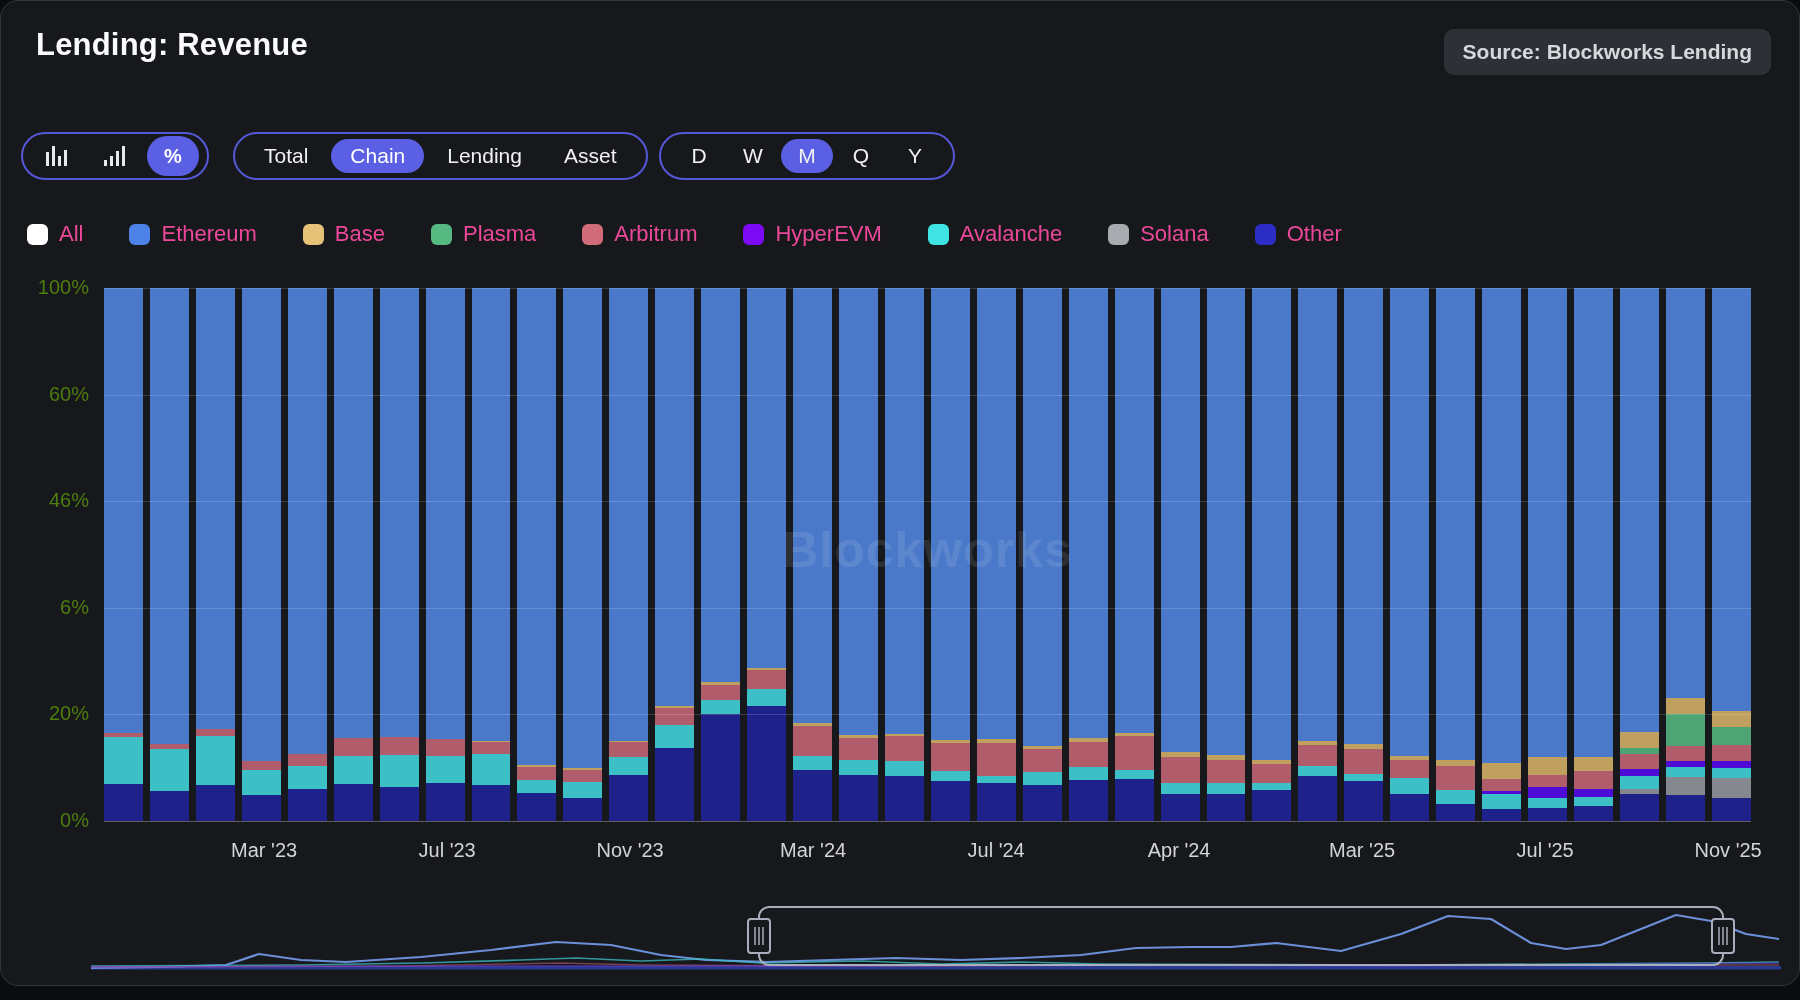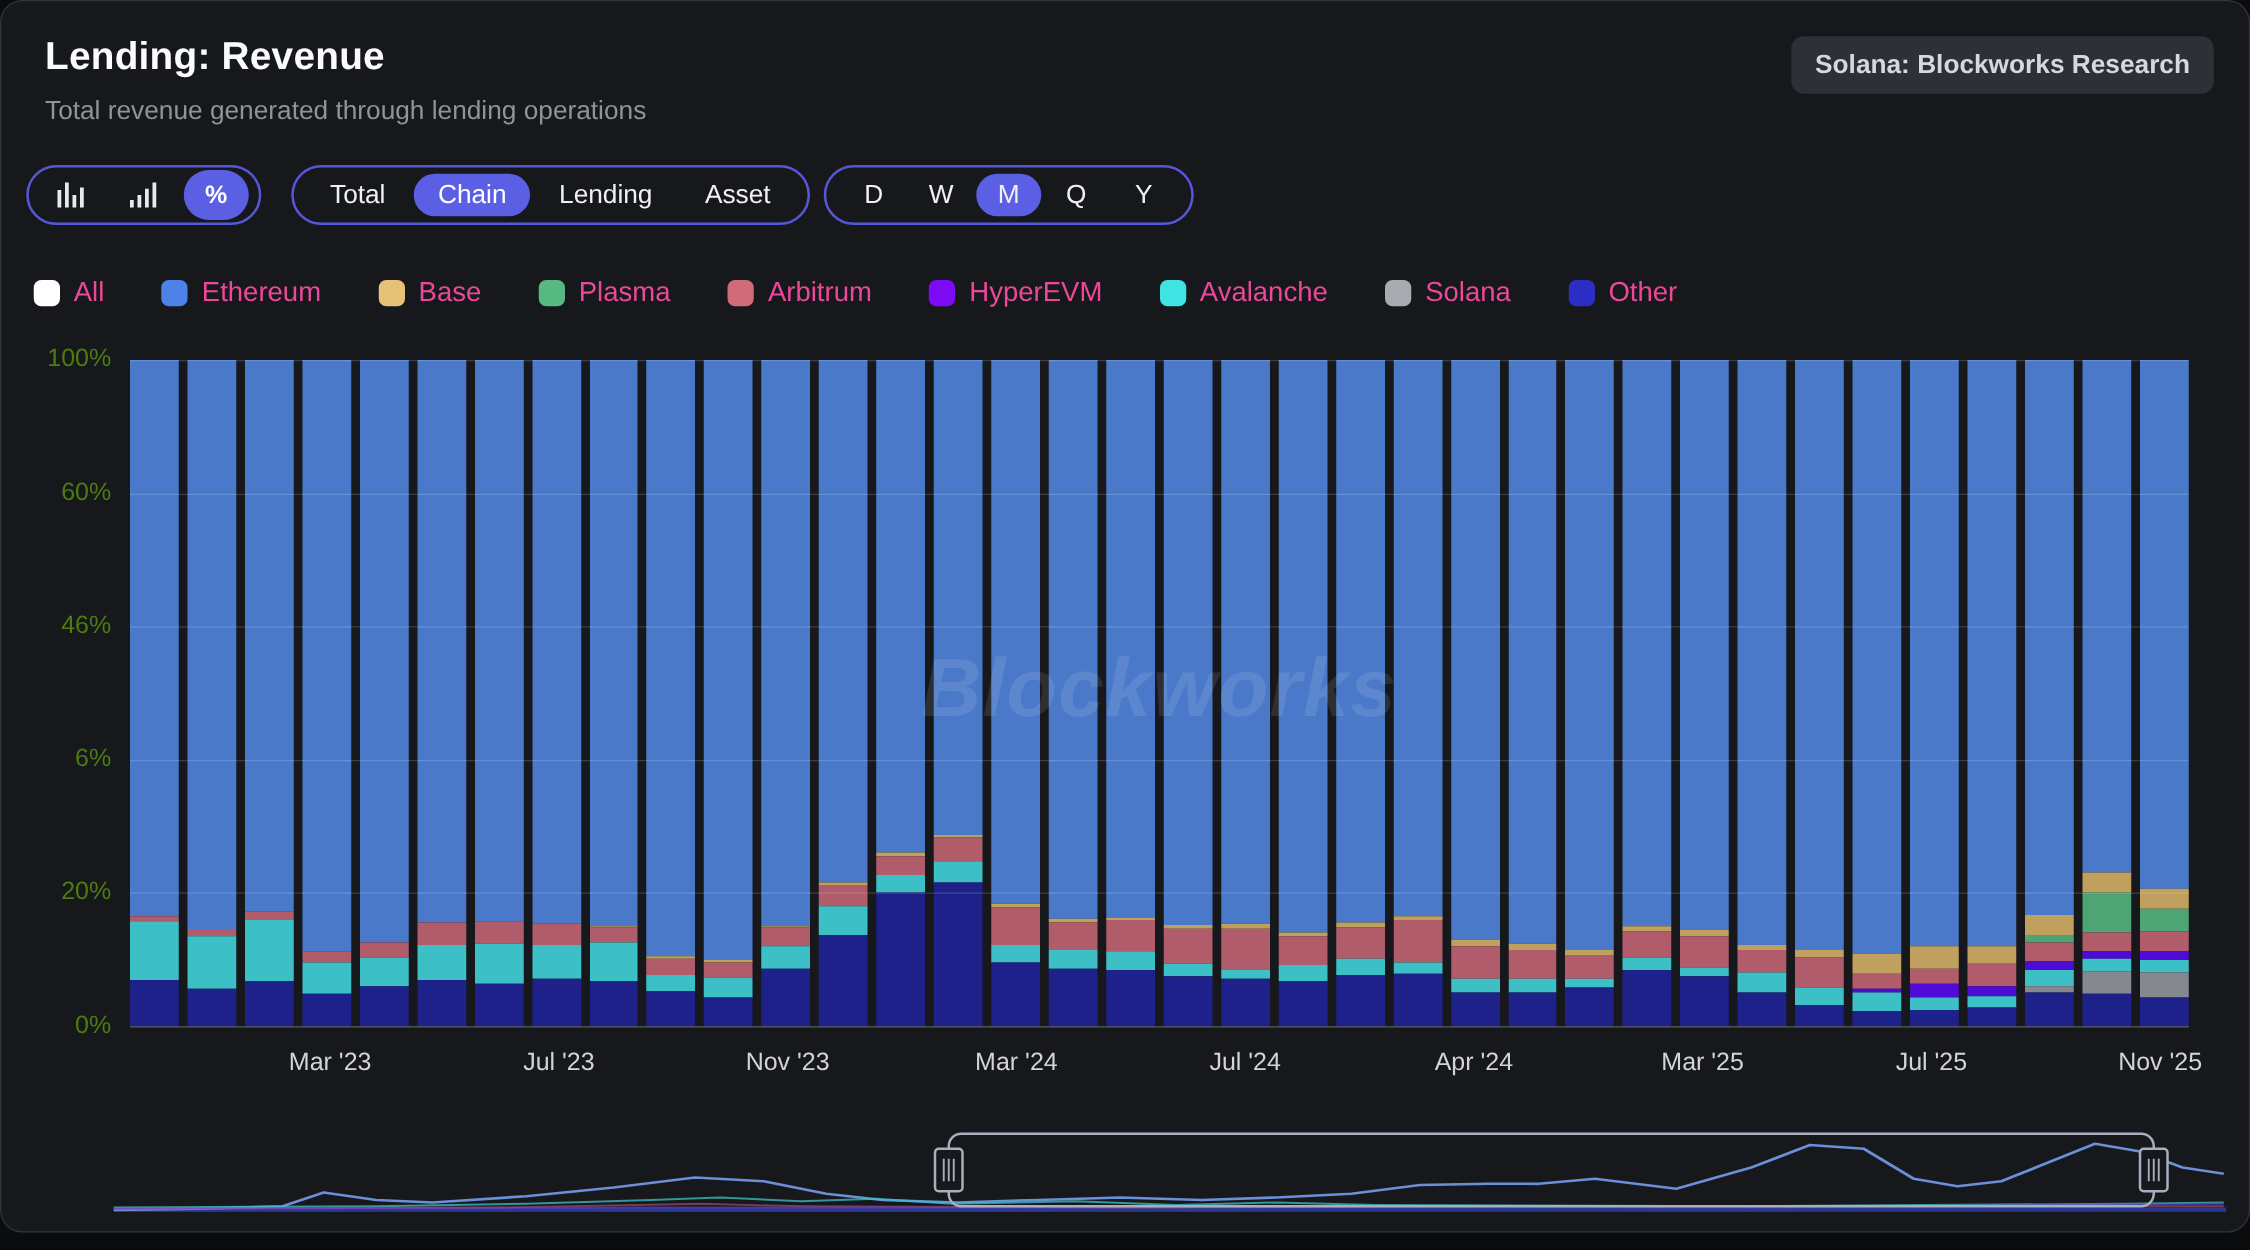--- a/index.html
+++ b/index.html
@@ -32,34 +32,33 @@
 
   
   .plot{position:absolute;left:103px;top:287px;width:1647px;height:533px;}
   .bars{position:absolute;inset:0;display:flex;gap:7px;align-items:stretch;}
   .bar{flex:1 1 0;display:flex;flex-direction:column;min-width:0;}
   .seg{width:100%;}
   .gridline{position:absolute;left:0;width:100%;height:1px;background:rgba(255,255,255,0.16);pointer-events:none;}
   .gridline.zero{background:rgba(255,255,255,0.30);}
   .ylab{position:absolute;width:72px;text-align:right;font-size:20px;color:#4d7c0f;}
   .xlab{position:absolute;top:838px;transform:translateX(-50%);font-size:20px;color:#d2d4d8;white-space:nowrap;}
-  .watermark{position:absolute;left:50%;top:262px;transform:translate(-50%,-50%);font-size:66px;font-weight:700;color:rgba(255,255,255,0.10);letter-spacing:1px;pointer-events:none;font-style:italic;}
+  .watermark{position:absolute;left:50%;top:262px;transform:translate(-50%,-50%);font-size:50px;font-weight:700;color:rgba(255,255,255,0.10);letter-spacing:1px;pointer-events:none;}
 
   
   .nav-svg{position:absolute;left:0;top:898px;width:1800px;height:100px;}
 </style>
 </head>
 <body>
 
 <div class="stage">
   <div class="card">
 
     <div class="title">Lending: Revenue</div>
-    <div class="subtitle">Total revenue generated through lending operations</div>
-    <div class="source-badge">Solana: Blockworks Research</div>
+    <div class="source-badge">Source: Blockworks Lending</div>
 
     <div class="tb-group tb-icons">
       <div class="icon-btn">
         <svg width="26" height="24" viewBox="0 0 26 24">
           <rect x="2" y="8" width="3" height="14" fill="#e8e9eb"></rect>
           <rect x="8" y="2" width="3" height="20" fill="#e8e9eb"></rect>
           <rect x="14" y="12" width="3" height="10" fill="#e8e9eb"></rect>
           <rect x="20" y="6" width="3" height="16" fill="#e8e9eb"></rect>
         </svg>
       </div>

